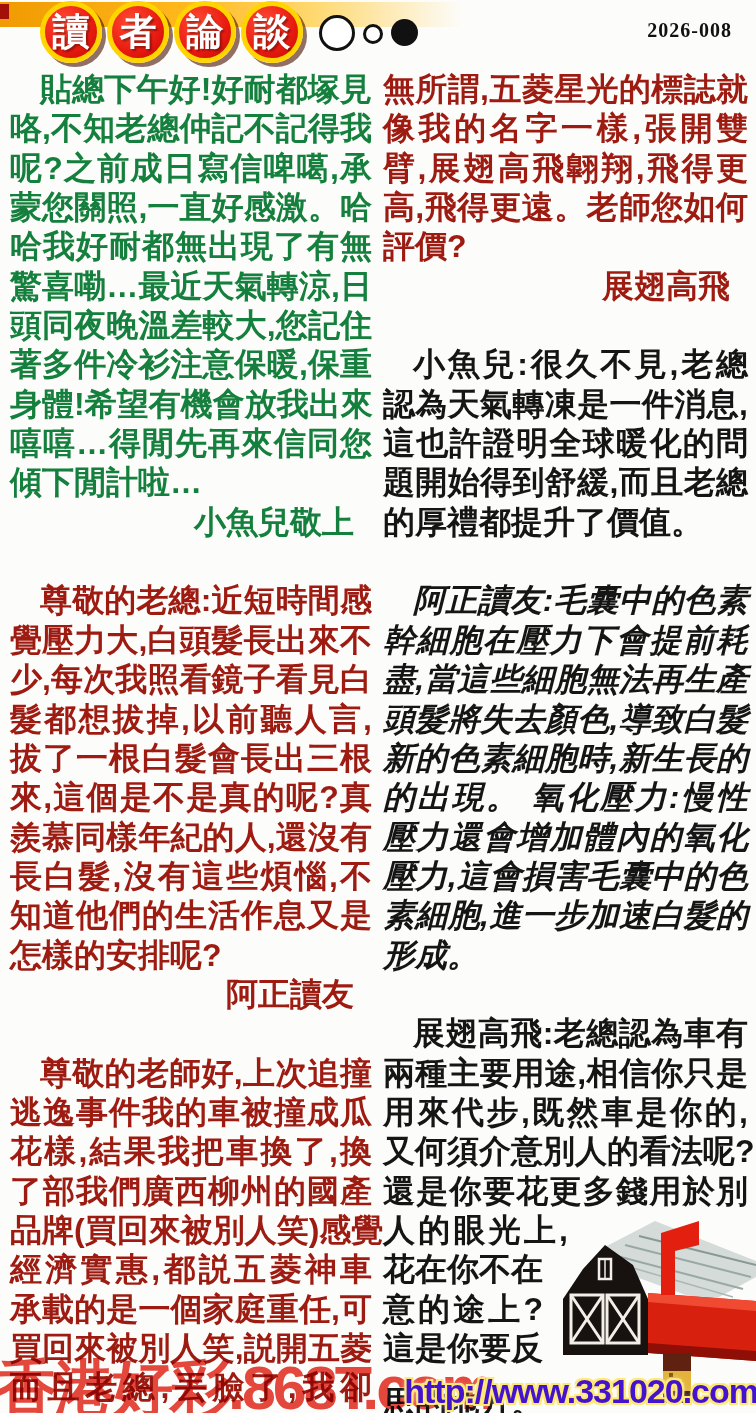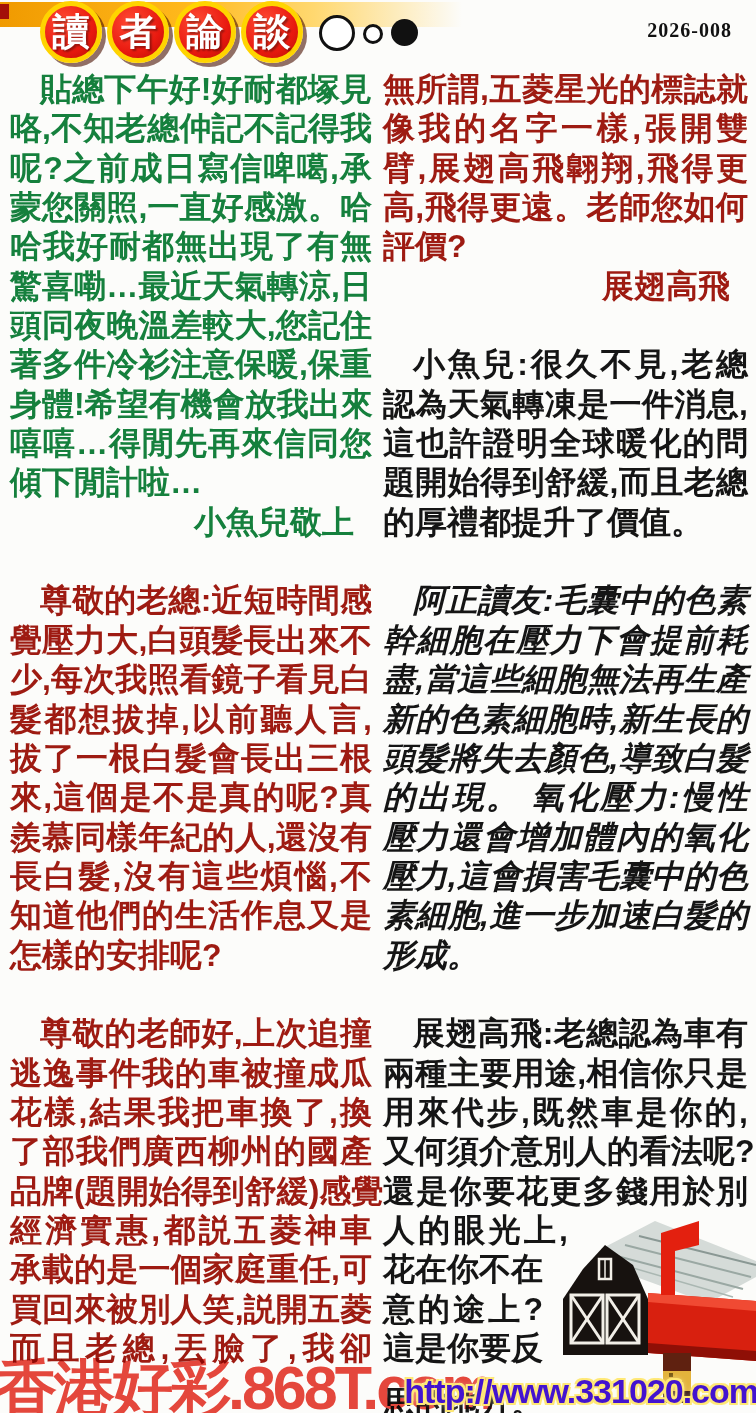--- a/index.html
+++ b/index.html
@@ -93,27 +93,28 @@
         <div class="line" style="padding-left: 30px;">尊敬的老總:近短時間感</div>
         <div class="line">覺壓力大,白頭髮長出來不</div>
         <div class="line">少,每次我照看鏡子看見白</div>
         <div class="line">髮都想拔掉,以前聽人言,</div>
         <div class="line">拔了一根白髮會長出三根</div>
         <div class="line">來,這個是不是真的呢?真</div>
         <div class="line">羨慕同樣年紀的人,還沒有</div>
         <div class="line">長白髮,沒有這些煩惱,不</div>
         <div class="line">知道他們的生活作息又是</div>
         <div class="line a-l">怎樣的安排呢?</div>
+        <div class="line a-r">阿正讀友</div>
       </div>
       <div class="block" style="color: rgb(158, 27, 18);">
         <div class="line" style="padding-left: 30px;">尊敬的老師好,上次追撞</div>
         <div class="line">逃逸事件我的車被撞成瓜</div>
         <div class="line">花樣,結果我把車換了,換</div>
         <div class="line">了部我們廣西柳州的國產</div>
-        <div class="line">品牌(題開始得到舒緩)感覺</div>
+        <div class="line">品牌(買回來被別人笑)感覺</div>
         <div class="line">經濟實惠,都説五菱神車</div>
         <div class="line">承載的是一個家庭重任,可</div>
         <div class="line">買回來被別人笑,説開五菱</div>
         <div class="line">而且老總,丟臉了,我卻</div>
       </div>
     </div>
   <div class="col col-right">
       <div class="block" style="color: rgb(158, 27, 18);">
         <div class="line">無所謂,五菱星光的標誌就</div>
         <div class="line">像我的名字一樣,張開雙</div>
@@ -126,22 +127,22 @@
         <div class="line" style="padding-left: 30px;">小魚兒:很久不見,老總</div>
         <div class="line">認為天氣轉凍是一件消息,</div>
         <div class="line">這也許證明全球暖化的問</div>
         <div class="line">題開始得到舒緩,而且老總</div>
         <div class="line a-l">的厚禮都提升了價值。</div>
       </div>
       <div class="block" style="color: rgb(21, 21, 21); font-style: italic;">
         <div class="line" style="padding-left: 30px;">阿正讀友:毛囊中的色素</div>
         <div class="line">幹細胞在壓力下會提前耗</div>
         <div class="line">盡,當這些細胞無法再生產</div>
+        <div class="line">頭髮將失去顏色,導致白髮</div>
         <div class="line">新的色素細胞時,新生長的</div>
-        <div class="line">頭髮將失去顏色,導致白髮</div>
         <div class="line">的出現。 氧化壓力:慢性</div>
         <div class="line">壓力還會增加體內的氧化</div>
         <div class="line">壓力,這會損害毛囊中的色</div>
         <div class="line">素細胞,進一步加速白髮的</div>
         <div class="line a-l">形成。</div>
       </div>
       <div class="block" style="color: rgb(21, 21, 21);">
         <div class="line" style="padding-left: 30px; margin-top: 14px;">展翅高飛:老總認為車有</div>
         <div class="line">兩種主要用途,相信你只是</div>
         <div class="line">用來代步,既然車是你的,</div>

